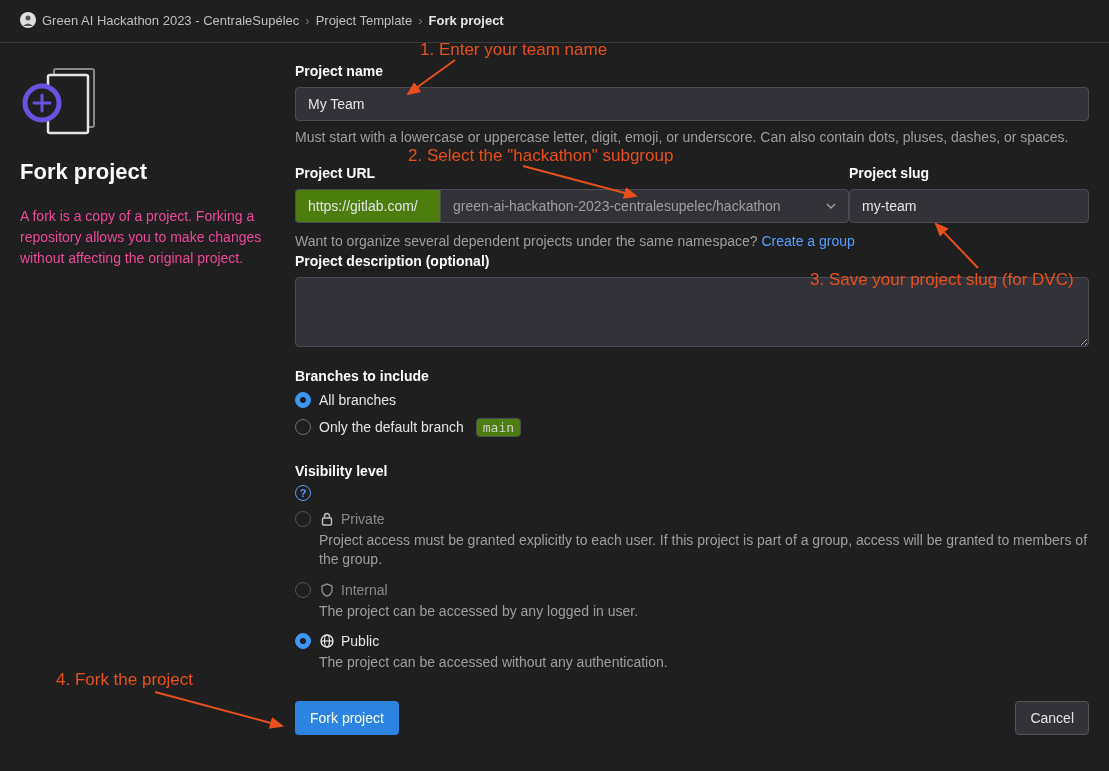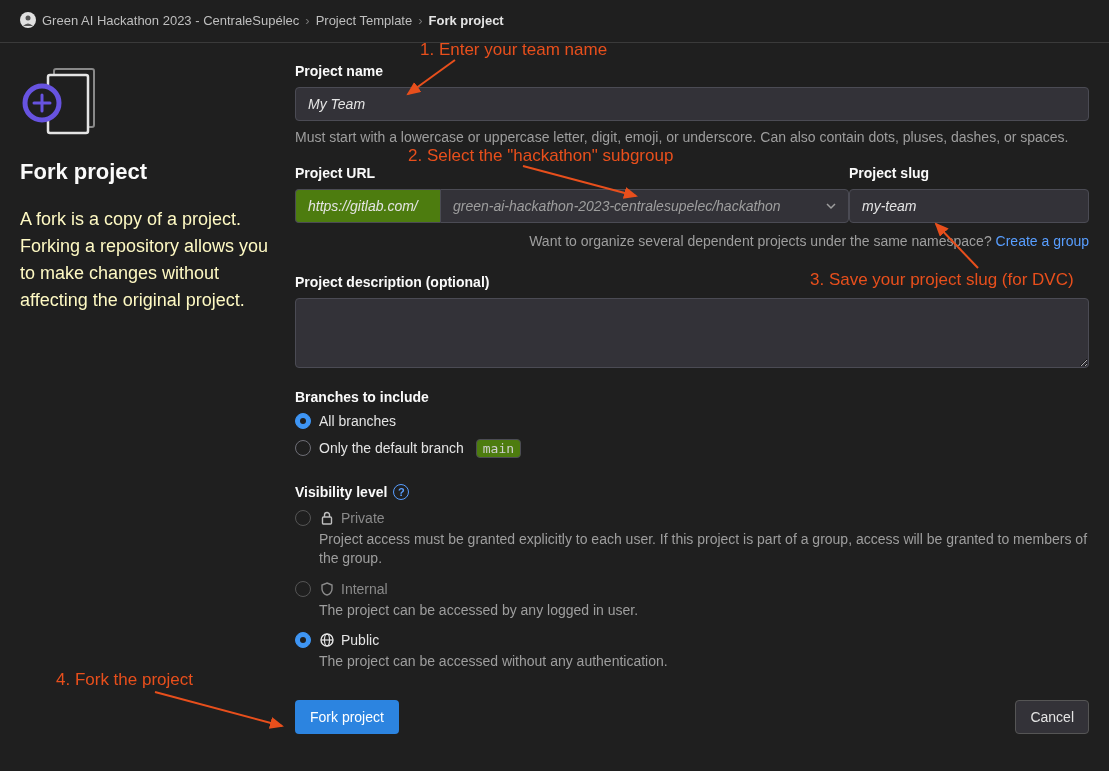--- a/index.html
+++ b/index.html
@@ -43,54 +43,53 @@
     margin-bottom: 18px;
     position: relative;
   }
   .sidebar h1 {
     font-size: 22px;
     font-weight: 600;
     margin-bottom: 14px;
     color: #fafafa;
   }
   .sidebar p {
-    color: #fef9c3;
+    color: #ec4899;
     line-height: 1.5;
-    font-size: 18px;
+    font-size: 14px;
     margin-top: 21px;
   }
   .main {
     flex: 1;
   }
   .form-group { margin-bottom: 18px; }
   .form-group label {
     display: block;
     font-weight: 600;
     font-size: 14px;
     margin-bottom: 8px;
     color: #fafafa;
   }
-  .form-group .label-inline { display:inline-flex; gap:6px; }
+  .form-group .label-inline { display:inline-flex; gap:6px;flex-direction:column; }
   .hint {
     color: #9e9e9e;
     font-size: 14px;
     line-height: 1.45;
     margin-top: 6px;
   }
   .hint a { color: #589eff; text-decoration: none; }
   input[type="text"], textarea, .select, .static-input {
     width: 100%;
     background: #333238;
     border: 1px solid #4b4b54;
     color: #e4e4e4;
     border-radius: 4px;
     padding: 8px 12px;
     font-size: 14px;
     font-family: inherit;
-    font-style: italic;
   }
   textarea { resize: vertical; height: 70px; }
   .url-row { display: flex; gap: 0; }
   .url-col-1 { flex: 1; }
   .url-combo {
     display: flex;
     width: 100%;
   }
   .url-combo .static-input {
     width: 145px;
@@ -262,21 +261,21 @@
         </div>
       </div>
       <div class="url-col-2">
         <div class="form-group">
           <label>Project slug</label>
           <input type="text" value="my-team" style="">
         </div>
       </div>
     </div>
 
-    <div class="hint" style="margin-top:-10px; margin-bottom:22px;text-align:right;">
+    <div class="hint" style="margin-top:-10px; margin-bottom:1px;">
       <span>Want to organize several dependent projects under the same namespace? </span><a href="#">Create a group</a>
     </div>
 
     <div class="form-group">
       <label>Project description (optional)</label>
       <textarea style=""></textarea>
     </div>
 
     <div class="form-group">
       <label>Branches to include</label>

